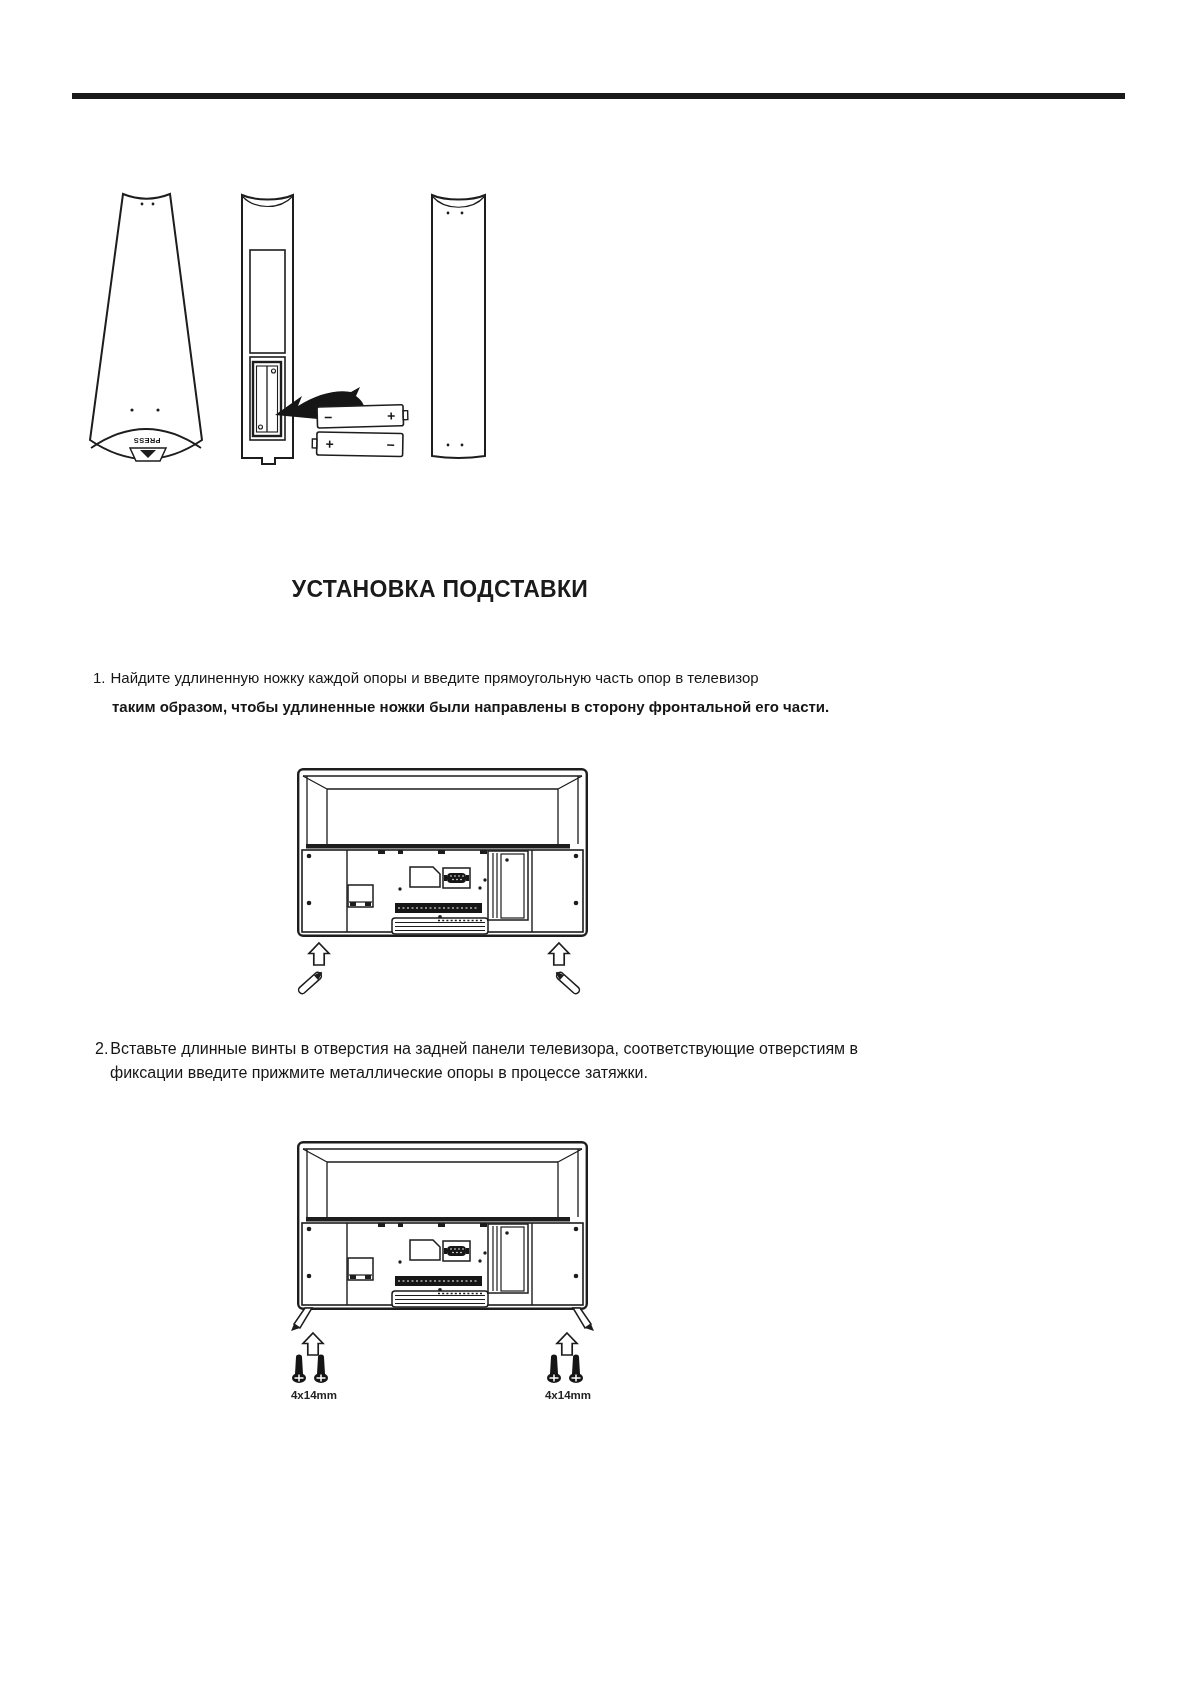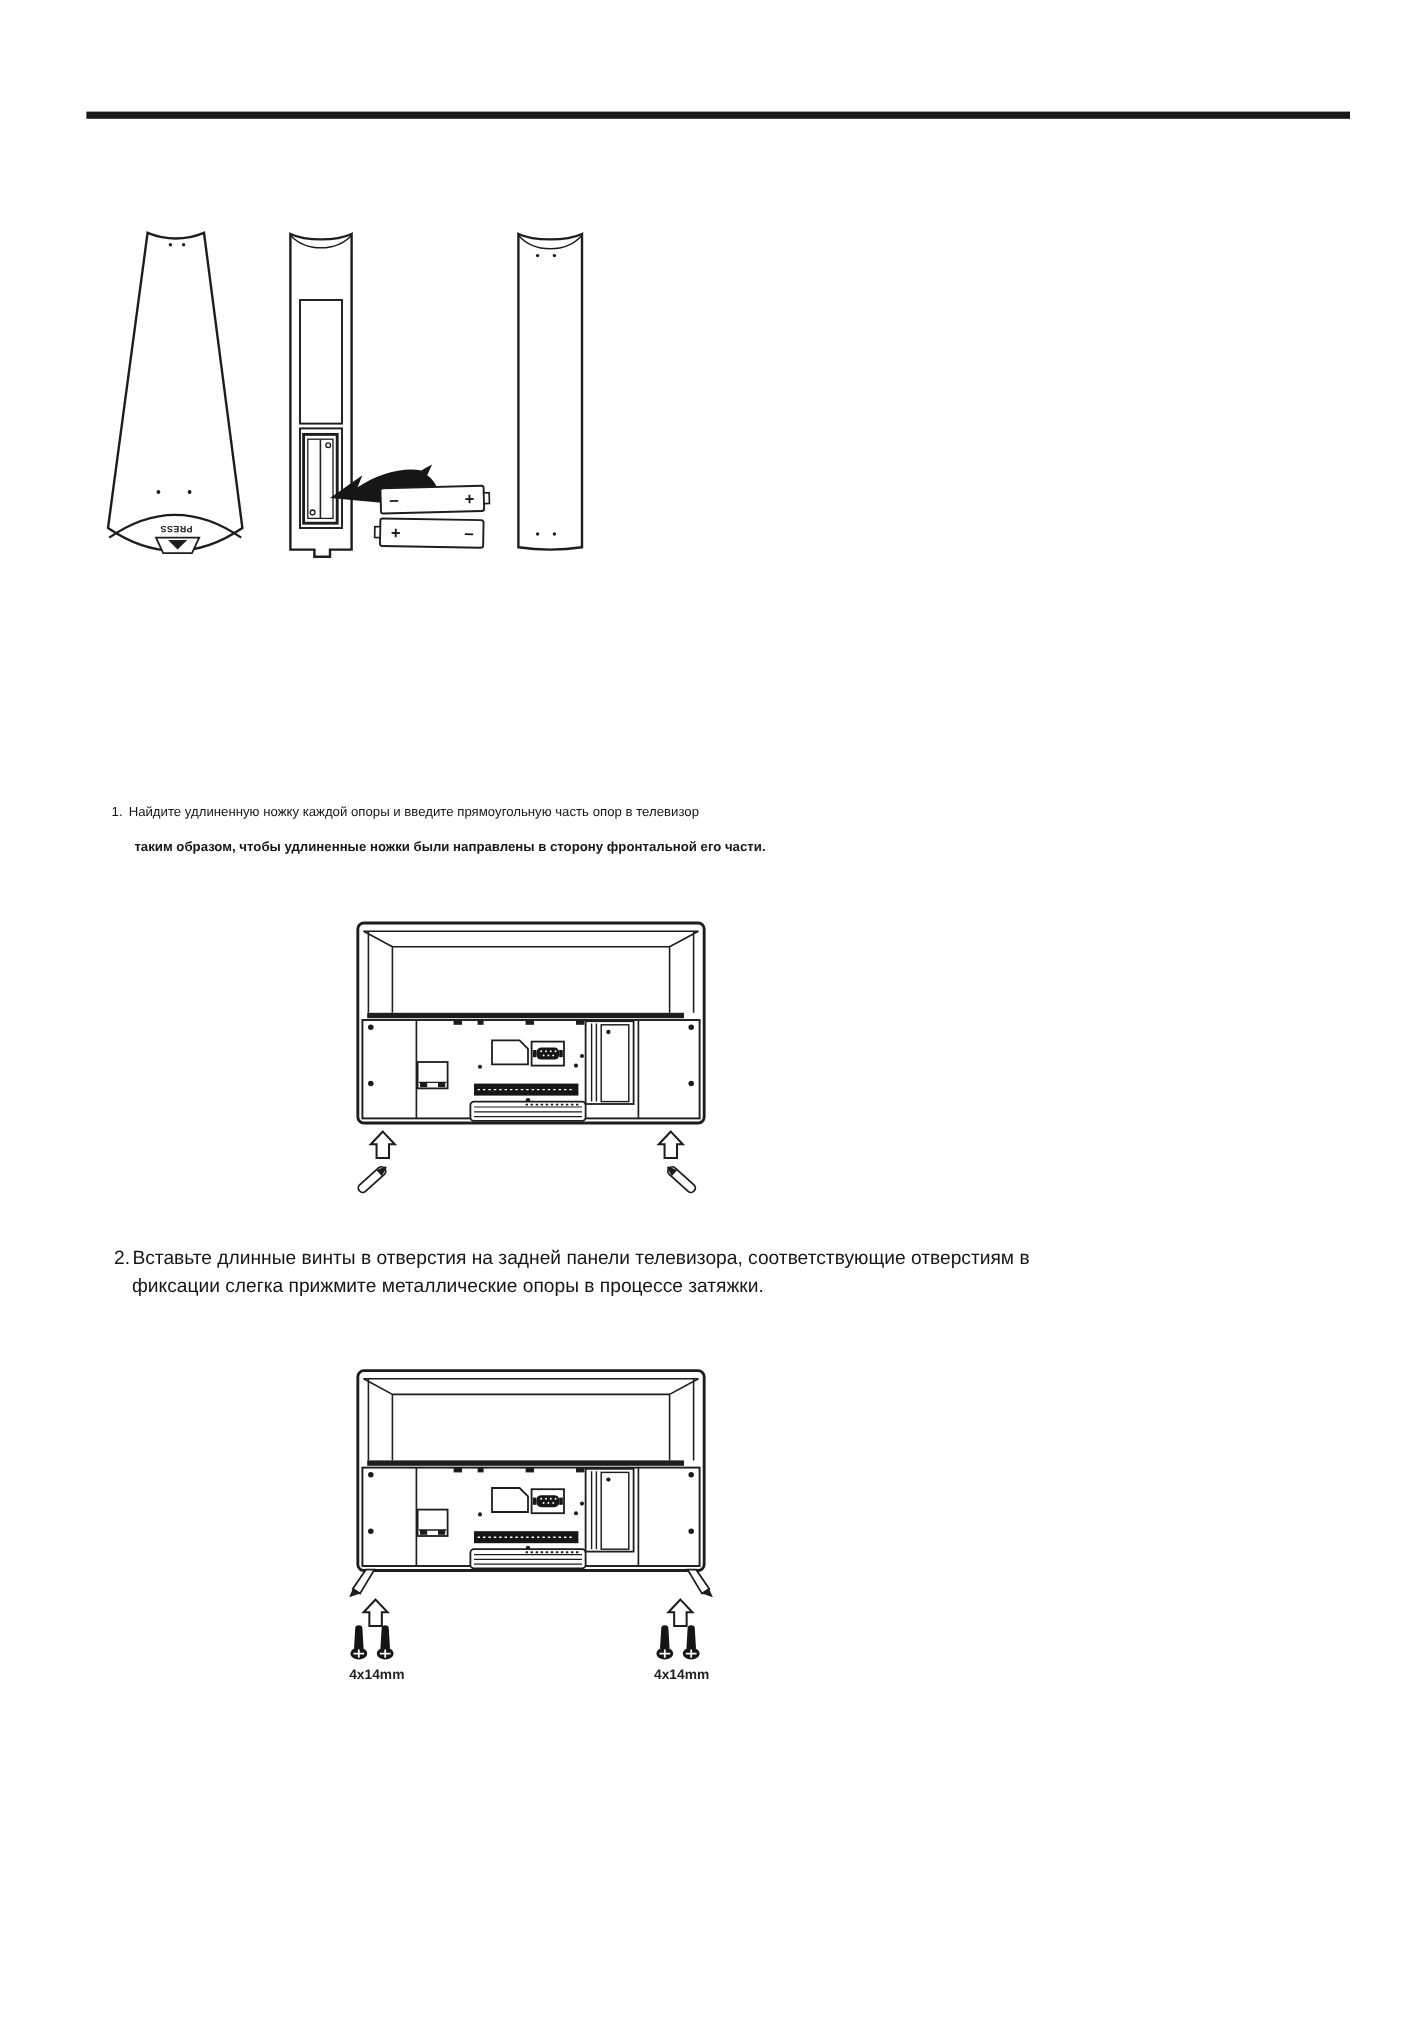--- a/index.html
+++ b/index.html
@@ -8,21 +8,21 @@
     font-family:"Liberation Sans", sans-serif; color:#151515; overflow:hidden;
   }
   .top-rule { position:absolute; left:72px; top:93px; width:1053px; height:6px; background:#1a1a1a; }
   .fig { position:absolute; }
   .title {
     position:absolute; left:240px; top:576px; width:400px; text-align:center;
     font-size:23px; font-weight:bold; color:#1a1a1a; letter-spacing:0.3px; white-space:nowrap;
   }
   .step { position:absolute; color:#161616; }
   .step .line { white-space:nowrap; }
-  .step1 { left:93px; top:663px; font-size:11px; line-height:29px; }
+  .step1 { left:93px; top:663px; font-size:15px; line-height:29px; }
   .step1 .cont { padding-left:19px;font-weight:bold; }
   .step2 { left:95px; top:1037px; font-size:16px; line-height:23.5px; }
   .step2 .cont { padding-left:15px; }
   .num { margin-right:5px; }
   .step2 .num { margin-right:2px; }
   svg text { font-family:"Liberation Sans", sans-serif; }
   .screwlabel { font-size:11.5px; font-weight:bold; fill:#222; }
   .sign { font-size:14px; font-weight:bold; fill:#161616; }
   .press { font-size:7.5px; font-weight:bold; fill:#161616; letter-spacing:0.3px; }
 </style>
@@ -152,20 +152,21 @@
       <text class="sign" x="74" y="15.5" text-anchor="middle">+</text>
     </g>
     <g transform="translate(239,274) rotate(1)">
       <rect x="0" y="0" width="86" height="23" rx="2" fill="#fff" stroke="#1d1d1d" stroke-width="1.6"></rect>
       <rect x="-4.5" y="7" width="4.5" height="9" fill="#fff" stroke="#1d1d1d" stroke-width="1.4"></rect>
       <text class="sign" x="13" y="16.5" text-anchor="middle">+</text>
       <text class="sign" x="74" y="16.5" text-anchor="middle">−</text>
     </g>
   </svg>
 
+  <div class="title">УСТАНОВКА ПОДСТАВКИ</div>
 
   <div class="step step1">
     <div class="line">
       <span class="num">1.</span><span>Найдите удлиненную ножку каждой опоры и введите прямоугольную часть опор в телевизор</span>
     </div>
     <div class="line cont">таким образом, чтобы удлиненные ножки были направлены в сторону фронтальной его части.</div>
   </div>
 
   <svg class="fig" style="left:289px; top:760px;" width="312" height="250" viewBox="0 0 312 250">
     <use href="#tv-back" x="8" y="8"></use>
@@ -176,21 +177,21 @@
     </g>
     <g transform="translate(279,223) rotate(42)">
       <use href="#leg-pen" transform="scale(-1,1)"></use>
     </g>
   </svg>
 
   <div class="step step2">
     <div class="line">
       <span class="num">2.</span><span>Вставьте длинные винты в отверстия на задней панели телевизора, соответствующие отверстиям в</span>
     </div>
-    <div class="line cont">фиксации слегка прижмите металлические опоры в процессе затяжки.</div>
+    <div class="line cont">фиксации введите прижмите металлические опоры в процессе затяжки.</div>
   </div>
 
   <svg class="fig" style="left:289px; top:1133px;" width="312" height="280" viewBox="0 0 312 280">
     <use href="#tv-back" x="8" y="8"></use>
     <g>
       <path d="M16,175 L5,191 L11,195 L23,175 Z" fill="#fff" stroke="#1d1d1d" stroke-width="1.5"></path>
       <polygon points="5,191 11,195 2,198" fill="#1d1d1d"></polygon>
     </g>
     <g>
       <path d="M291,175 L302,191 L296,195 L284,175 Z" fill="#fff" stroke="#1d1d1d" stroke-width="1.5"></path>

